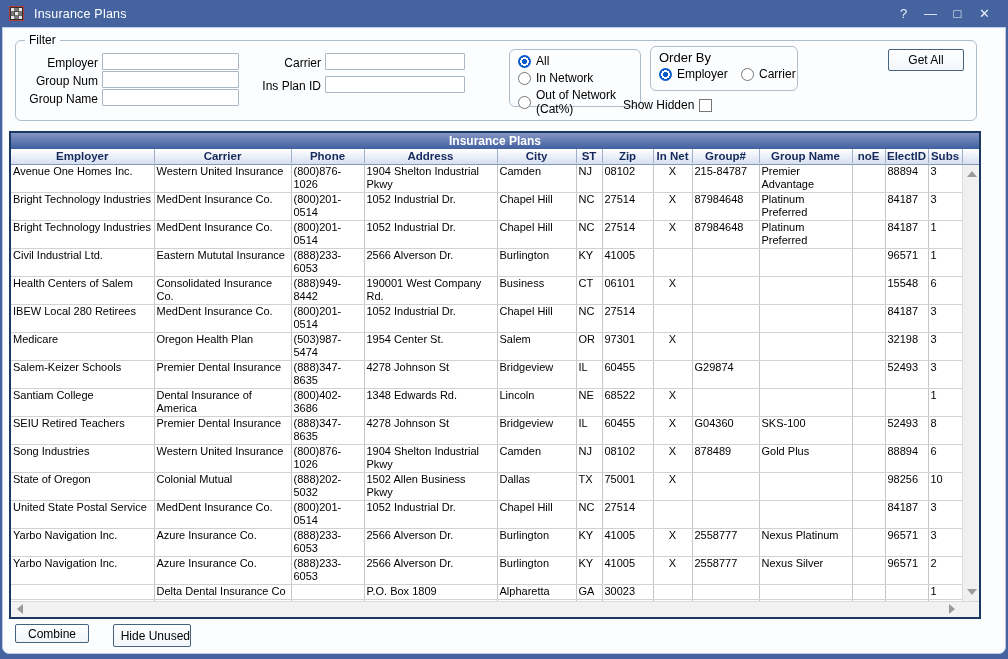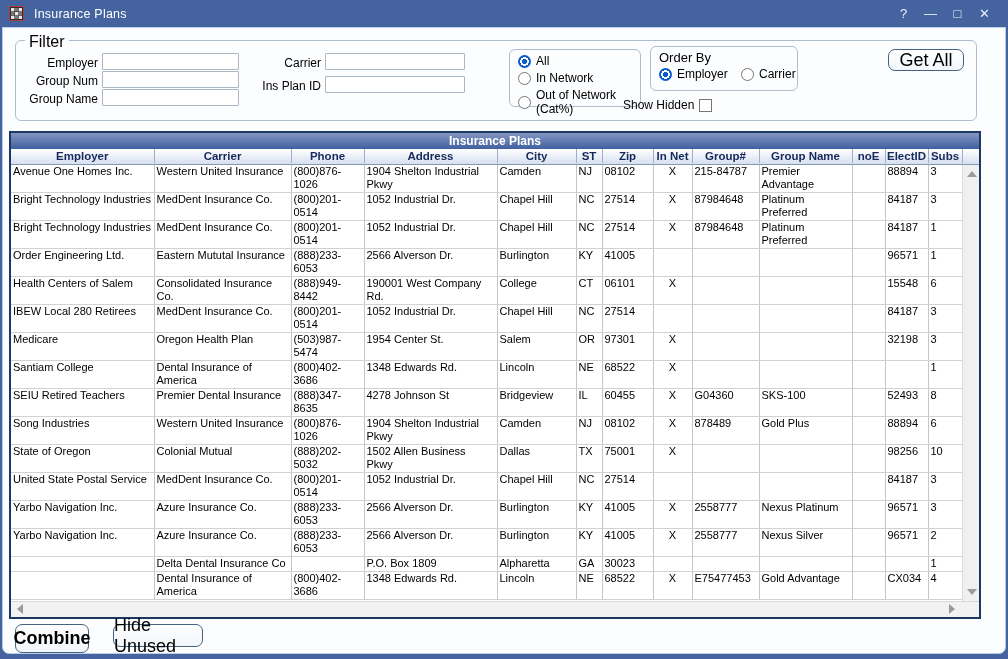--- a/index.html
+++ b/index.html
@@ -16,33 +16,33 @@
   .title{margin-left:10px;font-size:12.5px;letter-spacing:.2px;}
   .win-controls{margin-left:auto;display:flex;align-items:center;padding-right:10px;}
   .win-controls span{width:27px;text-align:center;font-size:13px;color:#E9EFF9;cursor:default;}
   .wc-close{font-size:14px;}
   
   .content{position:absolute;top:27px;left:2px;right:2px;bottom:5px;background:#FCFDFF;
     border-radius:0 0 7px 7px;border:1px solid #BACFEA;box-sizing:border-box;}
   
   .filter-box{position:absolute;left:12px;top:12px;width:960px;height:79px;
     border:1px solid #AEBDCD;border-radius:6px;}
-  .boxlegend{position:absolute;top:-8px;left:9px;background:#FCFDFF;padding:0 4px;font-size:16px;color:#000;}
+  .boxlegend{position:absolute;top:-8px;left:9px;background:#FCFDFF;padding:0 4px;font-size:12px;color:#000;}
   .flabel{position:absolute;font-size:12px;color:#000;text-align:right;}
   .tinput{position:absolute;height:17px;width:137px;border:1px solid #ABB8C4;background:#FFFFFF;
     font-family:"Liberation Sans",sans-serif;font-size:12px;padding:0 3px;box-sizing:border-box;border-radius:1px;}
   .subbox{position:absolute;border:1px solid #AEBDCD;border-radius:6px;background:transparent;}
   .radio-row{position:absolute;display:flex;align-items:center;gap:5px;font-size:12px;cursor:default;}
   .radio{width:13px;height:13px;border-radius:50%;background:#fff;border:1px solid #767676;
     display:inline-block;box-sizing:border-box;flex:none;}
   .radio.on{border:none;background:radial-gradient(circle,#0A5BCB 0 2.6px,#ffffff 2.7px 4.3px,#0A5BCB 4.4px 6.5px);}
   .checkbox{width:13px;height:13px;border:1px solid #767676;background:#fff;display:inline-block;box-sizing:border-box;}
   .btn{position:absolute;display:flex;align-items:center;justify-content:center;
-    background:linear-gradient(#FFFFFF,#F2F6FA);border:1px solid #45637F;border-radius:7px;
-    font-size:18px;color:#000;cursor:default;box-sizing:border-box;}
+    background:linear-gradient(#FFFFFF,#F2F6FA);border:1px solid #45637F;border-radius:2px;
+    font-size:12px;color:#000;cursor:default;box-sizing:border-box;}
   
   .grid{position:absolute;left:6px;top:103px;width:972px;height:488px;border:2px solid #1B3863;
     box-sizing:border-box;background:#FFFFFF;display:flex;flex-direction:column;}
   .grid-title{height:16px;flex:none;background:linear-gradient(#8ron 0,#000 0);
     background:linear-gradient(#8495C3,#40609F);color:#FFFFFF;font-size:12px;font-weight:bold;
     text-align:center;line-height:16px;}
   .grid-header{height:15px;flex:none;background:linear-gradient(#FFFFFF,#D6E0F1);border-bottom:1px solid #8896B5;}
   .gtable{border-collapse:collapse;table-layout:fixed;width:951px;}
   .grid-header .gtable th{font-size:11.5px;font-weight:bold;color:#16295B;height:14px;padding:0;
     border-right:1px solid #9FB0CC;white-space:nowrap;overflow:hidden;}
@@ -243,40 +243,40 @@
                   <td>NC</td>
                   <td>27514</td>
                   <td class="ctr">X</td>
                   <td>87984648</td>
                   <td>Platinum Preferred</td>
                   <td></td>
                   <td>84187</td>
                   <td>1</td>
                 </tr>
                 <tr>
-                  <td>Order Engineering Ltd.</td>
+                  <td>Civil Industrial Ltd.</td>
                   <td>Eastern Mututal Insurance</td>
                   <td>(888)233-6053</td>
                   <td>2566 Alverson Dr.</td>
                   <td>Burlington</td>
                   <td>KY</td>
                   <td>41005</td>
                   <td class="ctr"></td>
                   <td></td>
                   <td></td>
                   <td></td>
                   <td>96571</td>
                   <td>1</td>
                 </tr>
                 <tr>
                   <td>Health Centers of Salem</td>
                   <td>Consolidated Insurance Co.</td>
                   <td>(888)949-8442</td>
                   <td>190001 West Company Rd.</td>
-                  <td>College</td>
+                  <td>Business</td>
                   <td>CT</td>
                   <td>06101</td>
                   <td class="ctr">X</td>
                   <td></td>
                   <td></td>
                   <td></td>
                   <td>15548</td>
                   <td>6</td>
                 </tr>
                 <tr>
@@ -303,20 +303,35 @@
                   <td>OR</td>
                   <td>97301</td>
                   <td class="ctr">X</td>
                   <td></td>
                   <td></td>
                   <td></td>
                   <td>32198</td>
                   <td>3</td>
                 </tr>
                 <tr>
+                  <td>Salem-Keizer Schools</td>
+                  <td>Premier Dental Insurance</td>
+                  <td>(888)347-8635</td>
+                  <td>4278 Johnson St</td>
+                  <td>Bridgeview</td>
+                  <td>IL</td>
+                  <td>60455</td>
+                  <td class="ctr"></td>
+                  <td>G29874</td>
+                  <td></td>
+                  <td></td>
+                  <td>52493</td>
+                  <td>3</td>
+                </tr>
+                <tr>
                   <td>Santiam College</td>
                   <td>Dental Insurance of America</td>
                   <td>(800)402-3686</td>
                   <td>1348 Edwards Rd.</td>
                   <td>Lincoln</td>
                   <td>NE</td>
                   <td>68522</td>
                   <td class="ctr">X</td>
                   <td></td>
                   <td></td>
@@ -451,21 +466,21 @@
           <div class="arr up"></div>
           <div class="arr down"></div>
         </div>
       </div>
       <div class="hscroll">
         <div class="arr left"></div>
         <div class="arr right"></div>
       </div>
     </div>
 
-    <div class="btn" style="left:12px;top:596px;width:74px;height:29px;font-weight:bold;">
+    <div class="btn" style="left:12px;top:596px;width:74px;height:19px;">
       <span>Combine</span>
     </div>
-    <div class="btn" style="left:110px;top:596px;width:90px;height:23px;">
+    <div class="btn" style="left:110px;top:596px;width:78px;height:23px;justify-content:flex-end;">
       <span>Hide Unused</span>
     </div>
 
   </div>
 </div>
 
 </body></html>

